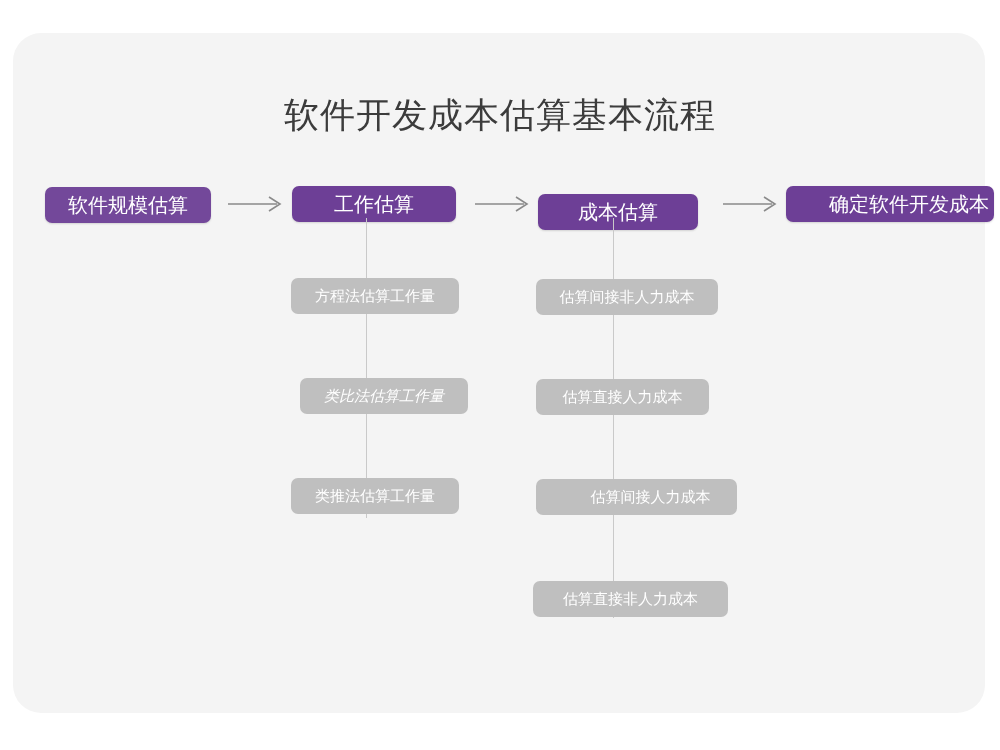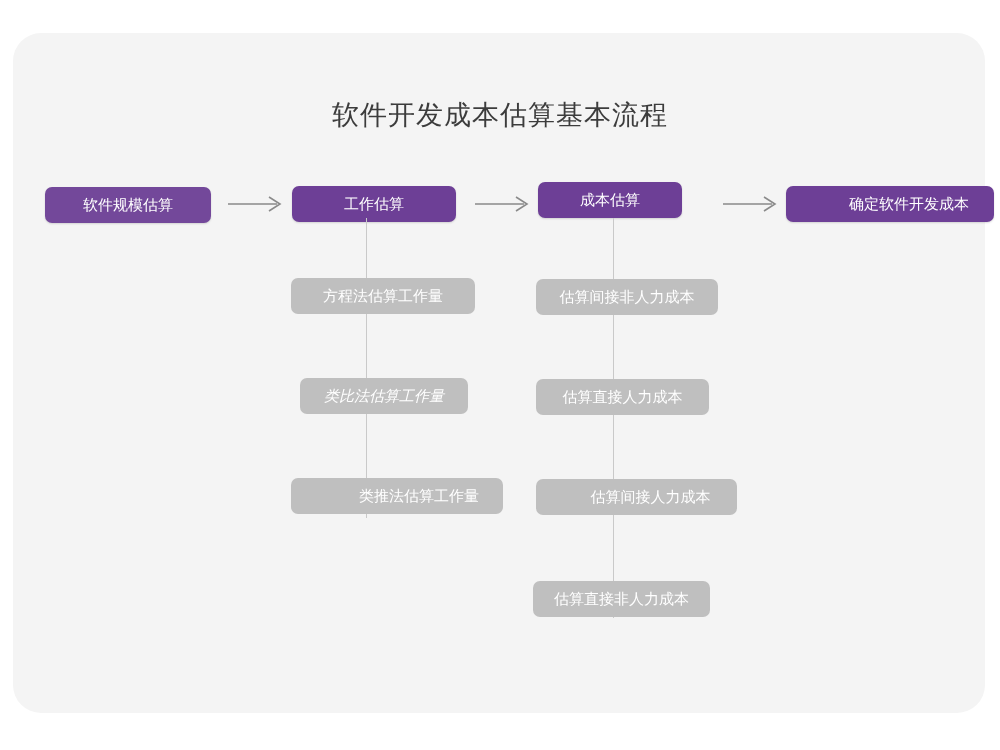--- a/index.html
+++ b/index.html
@@ -30,35 +30,35 @@
     background: #f4f4f4;
     border-radius: 28px;
   }
 
   #diagram-title {
     position: absolute;
     left: 0;
     top: 95px;
     width: 1000px;
     text-align: center;
-    font-size: 27px;
+    font-size: 35px;
     line-height: 40px;
     color: #3c3c3c;
     letter-spacing: 1px;
     white-space: nowrap;
   }
 
   
   .stage-box {
     position: absolute;
     height: 36px;
     background: #6d3f96;
     border-radius: 7px;
     color: #ffffff;
-    font-size: 15px;
+    font-size: 20px;
     line-height: 36px;
     text-align: center;
     white-space: nowrap;
     box-shadow: 0 1px 2px rgba(0,0,0,0.14);
   }
   .stage-box.first { background: #73489a; }
 
   
   .sub-box {
     position: absolute;
@@ -93,21 +93,21 @@
 <div id="canvas">
 
   <div id="card"></div>
 
   <div id="diagram-title">软件开发成本估算基本流程</div>
 
   <div class="stage-box first" style="left:45px; top:187px; width:166px;">软件规模估算</div>
 
   <div class="stage-box" style="left:292px; top:186px; width:164px;">工作估算</div>
 
-  <div class="stage-box" style="left:538px; top:182px; width:144px;">成本估算</div>
+  <div class="stage-box" style="left:538px; top:194px; width:160px;">成本估算</div>
 
   <div class="stage-box" style="left:786px; top:186px; width:170px;padding-left:38px;">确定软件开发成本</div>
 
   <div class="h-arrow" style="left:228px; top:193px; width:56px;">
     <svg width="56" height="22" viewBox="0 0 56 22">
       <line x1="0" y1="11" x2="49" y2="11" stroke="#8a8a8a" stroke-width="1.6"></line>
       <polyline points="41,4 52,11 41,18" fill="none" stroke="#8a8a8a" stroke-width="1.6"></polyline>
     </svg>
   </div>
 
@@ -122,27 +122,27 @@
     <svg width="56" height="22" viewBox="0 0 56 22">
       <line x1="0" y1="11" x2="49" y2="11" stroke="#8a8a8a" stroke-width="1.6"></line>
       <polyline points="41,4 52,11 41,18" fill="none" stroke="#8a8a8a" stroke-width="1.6"></polyline>
     </svg>
   </div>
 
   <div class="v-line" style="left:366px; top:218px; height:300px;"></div>
 
   <div class="v-line" style="left:613px; top:218px; height:400px;"></div>
 
-  <div class="sub-box" style="left:291px; top:278px; width:184px;">方程法估算工作量</div>
+  <div class="sub-box" style="left:291px; top:278px; width:168px;">方程法估算工作量</div>
 
   <div class="sub-box" style="left:300px; top:378px; width:168px;font-style:italic;">类比法估算工作量</div>
 
-  <div class="sub-box" style="left:291px; top:478px; width:168px;padding-left:44px;">类推法估算工作量</div>
+  <div class="sub-box" style="left:291px; top:478px; width:168px;">类推法估算工作量</div>
 
   <div class="sub-box" style="left:536px; top:279px; width:182px;">估算间接非人力成本</div>
 
   <div class="sub-box" style="left:536px; top:379px; width:173px;">估算直接人力成本</div>
 
   <div class="sub-box" style="left:536px; top:479px; width:173px;padding-left:28px;">估算间接人力成本</div>
 
-  <div class="sub-box" style="left:533px; top:581px; width:177px;">估算直接非人力成本</div>
+  <div class="sub-box" style="left:533px; top:581px; width:195px;">估算直接非人力成本</div>
 
 </div>
 
 </body></html>

